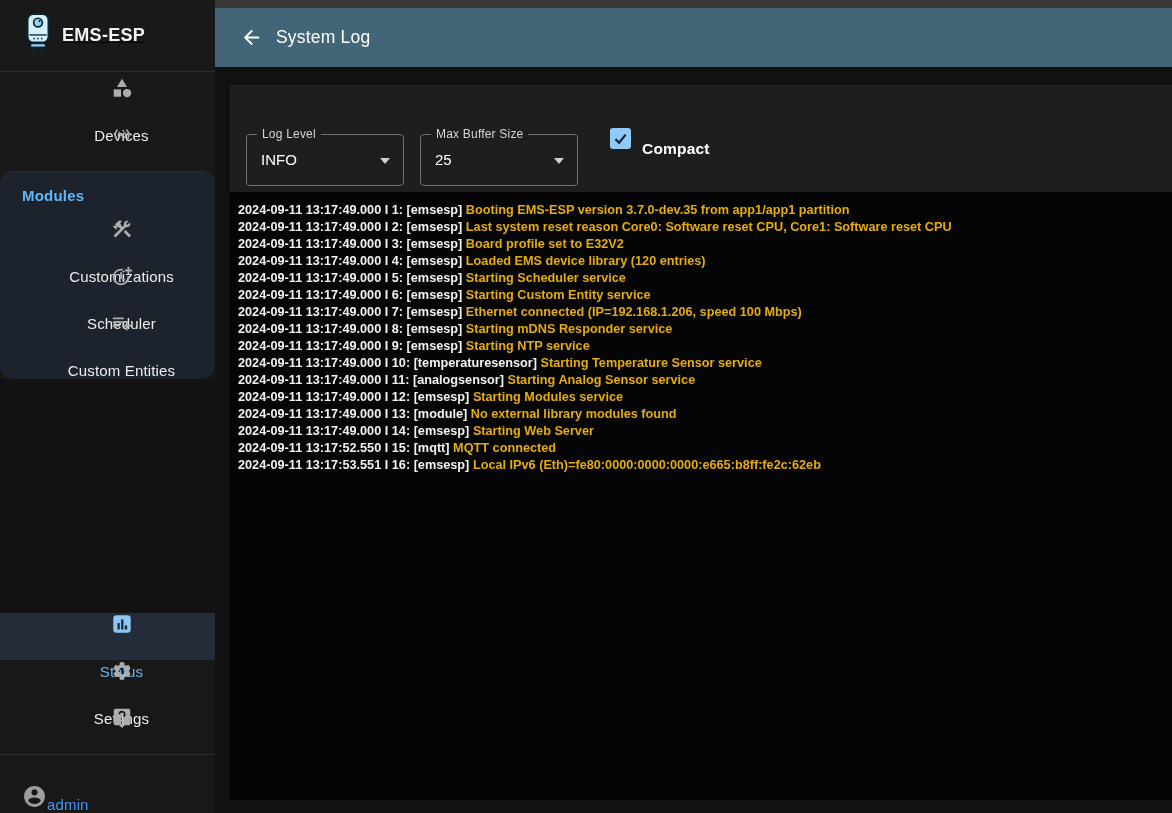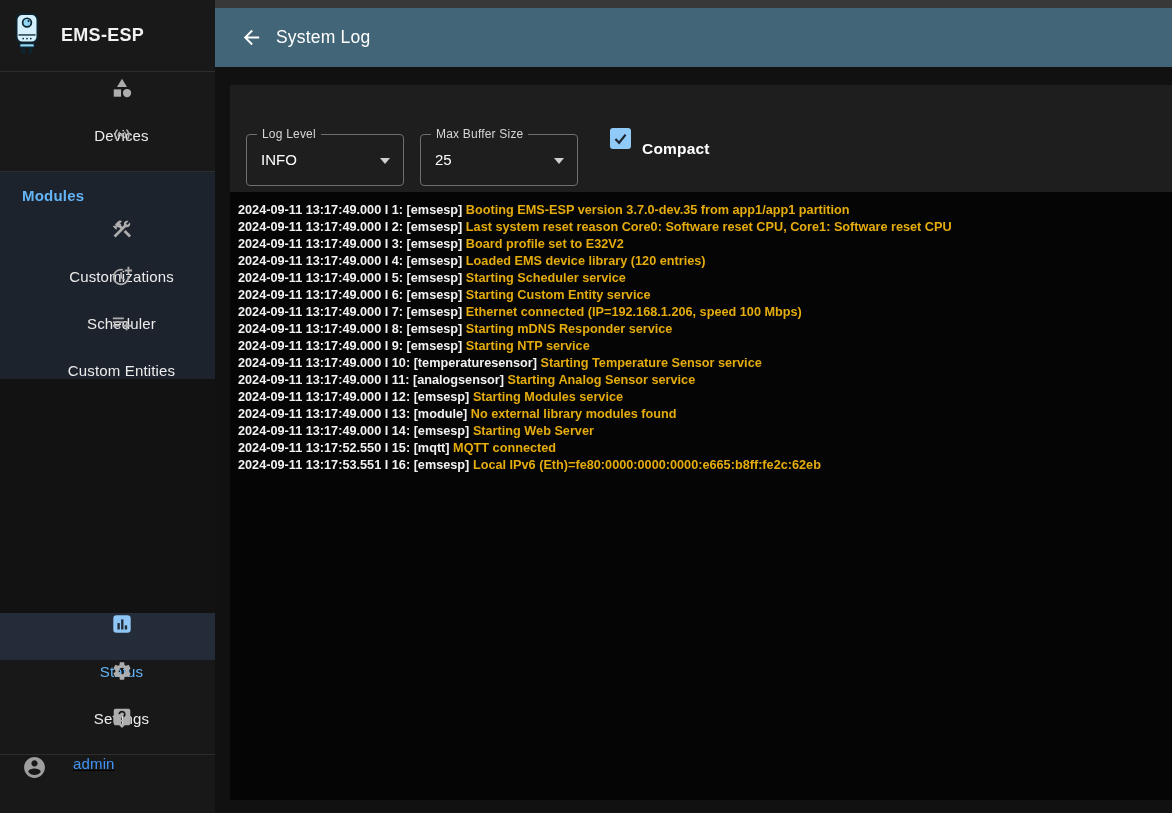--- a/index.html
+++ b/index.html
@@ -14,47 +14,49 @@
     font-family:"Liberation Sans", sans-serif;
     position:relative;
   }
   
   .sidebar{
     position:absolute;left:0;top:0;width:215px;height:813px;
     background:#181818;display:flex;flex-direction:column;
   }
   .sb-header{
     height:72px;flex:0 0 72px;display:flex;align-items:center;
-    padding-left:8px;gap:15px;background:#191919;
+    padding-left:19px;gap:5px;background:#191919;
     border-bottom:1px solid #2d2d2d;
+    text-decoration:underline;
   }
   .sb-title{font-size:18px;font-weight:700;color:#f2f2f2;letter-spacing:.3px;}
   .nav-item{
     height:47px;display:flex;align-items:center;cursor:pointer;
     padding-left:28px;gap:28px;flex-direction:column;
   }
   .nav-item .nav-icon{width:22px;height:22px;flex:0 0 22px;display:flex;align-items:center;justify-content:center;}
   .nav-item .nav-icon svg{width:22px;height:22px;fill:#adadad;}
   .nav-label{font-size:15px;font-weight:500;color:#ececec;letter-spacing:.15px;}
   .sb-primary{padding-top:5px;background:#191919;}
   .sb-modules{
     background:#1d232d;border-top:1px solid #2d2d2d;
     padding:0 0 20px 0;
+    border-radius:14px;
   }
   .modules-header{
     height:46px;display:flex;align-items:center;padding-left:22px;
     color:var(--accent-blue);font-size:15px;font-weight:700;letter-spacing:.2px;
   }
   .sb-spacer{flex:1;background:#121212;}
   .sb-footer{background:#181818;}
   .nav-item.active{background:#242c3a;}
   .nav-item.active .nav-label{color:var(--accent-blue);}
   .sb-user{
-    border-top:1px solid #2d2d2d;height:59px;display:flex;align-items:flex-start;
-    padding-left:22px;gap:26px;background:#181818;cursor:pointer;text-decoration:underline;
+    border-top:1px solid #2d2d2d;height:59px;display:flex;align-items:flex-end;
+    padding-left:22px;background:#181818;cursor:pointer;
   }
   .sb-user .nav-icon svg{width:25px;height:25px;fill:#9e9e9e;}
   .sb-user .nav-label{color:var(--admin-blue);font-weight:500;}
   
   .main{position:absolute;left:215px;top:0;width:957px;height:813px;background:#111;}
   .top-strip{height:8px;background:#383838;}
   .app-bar{
     height:59px;background:var(--app-bar);display:flex;align-items:center;
     padding-left:23px;gap:12px;
   }

